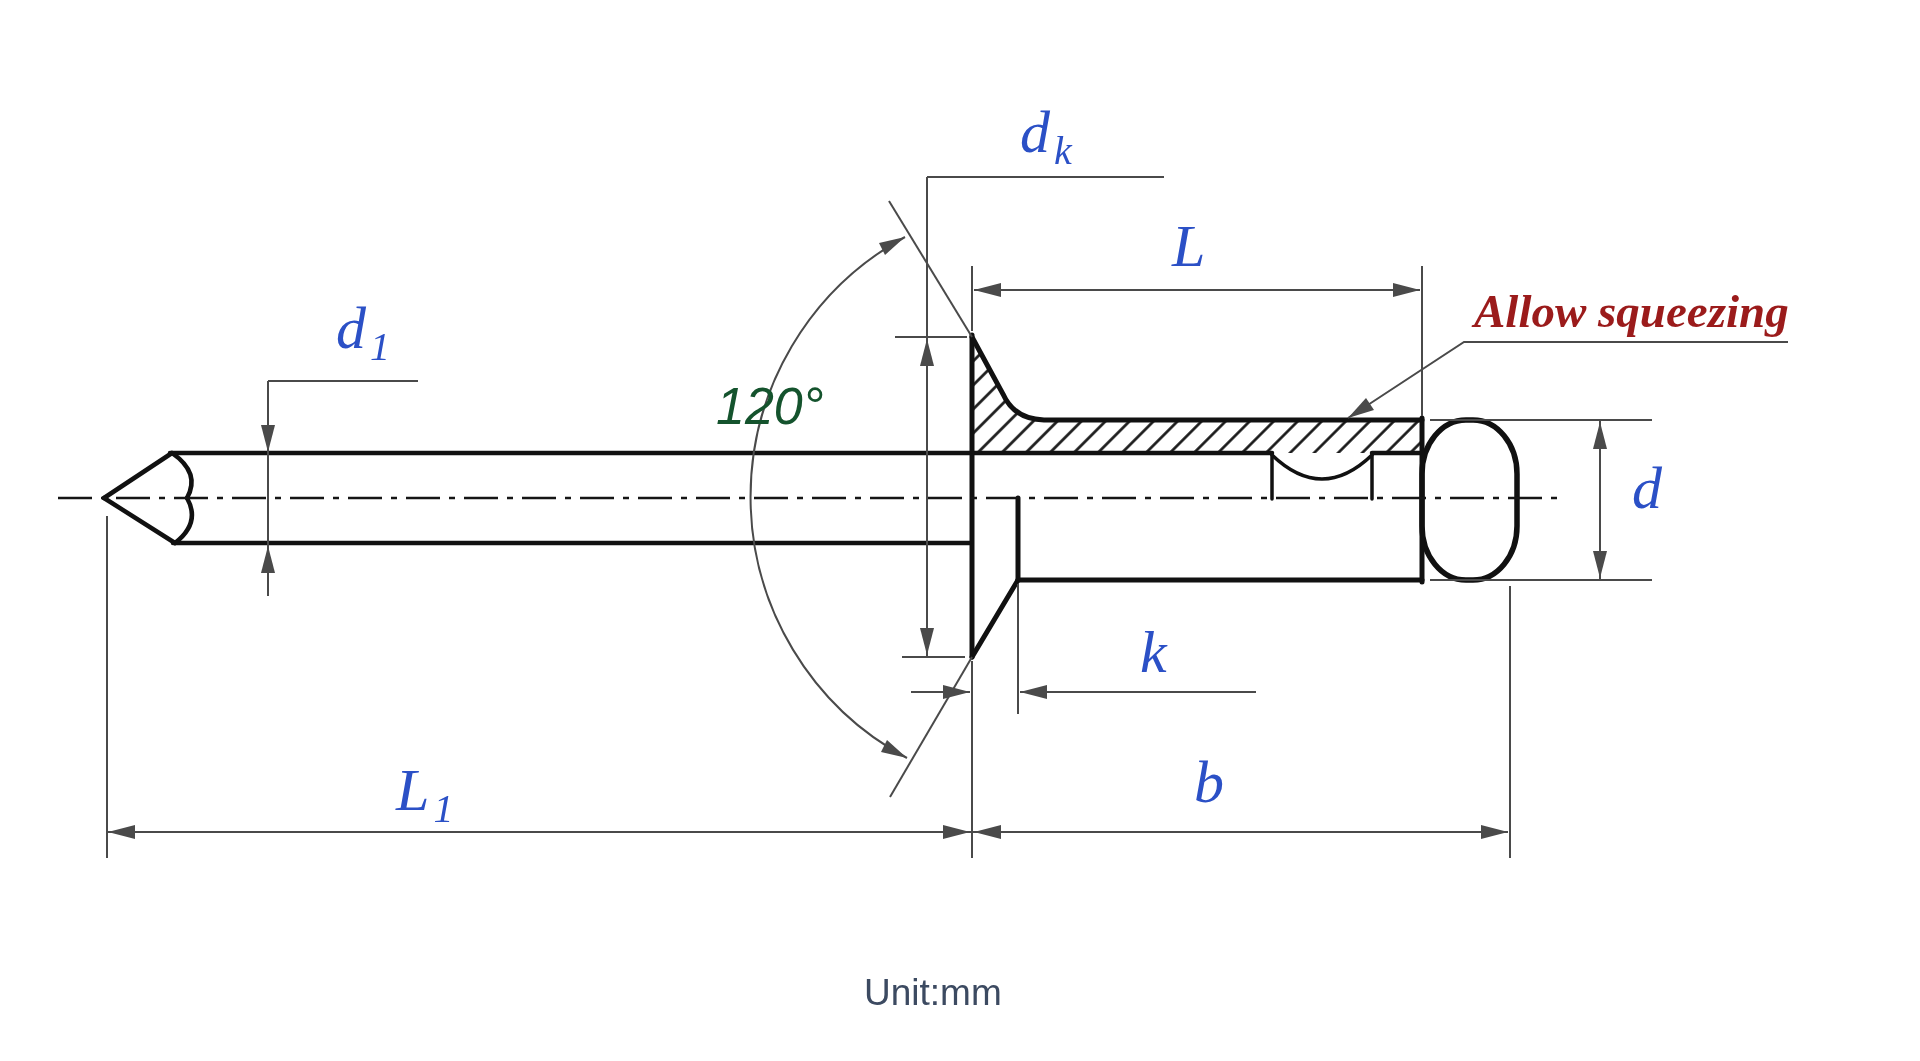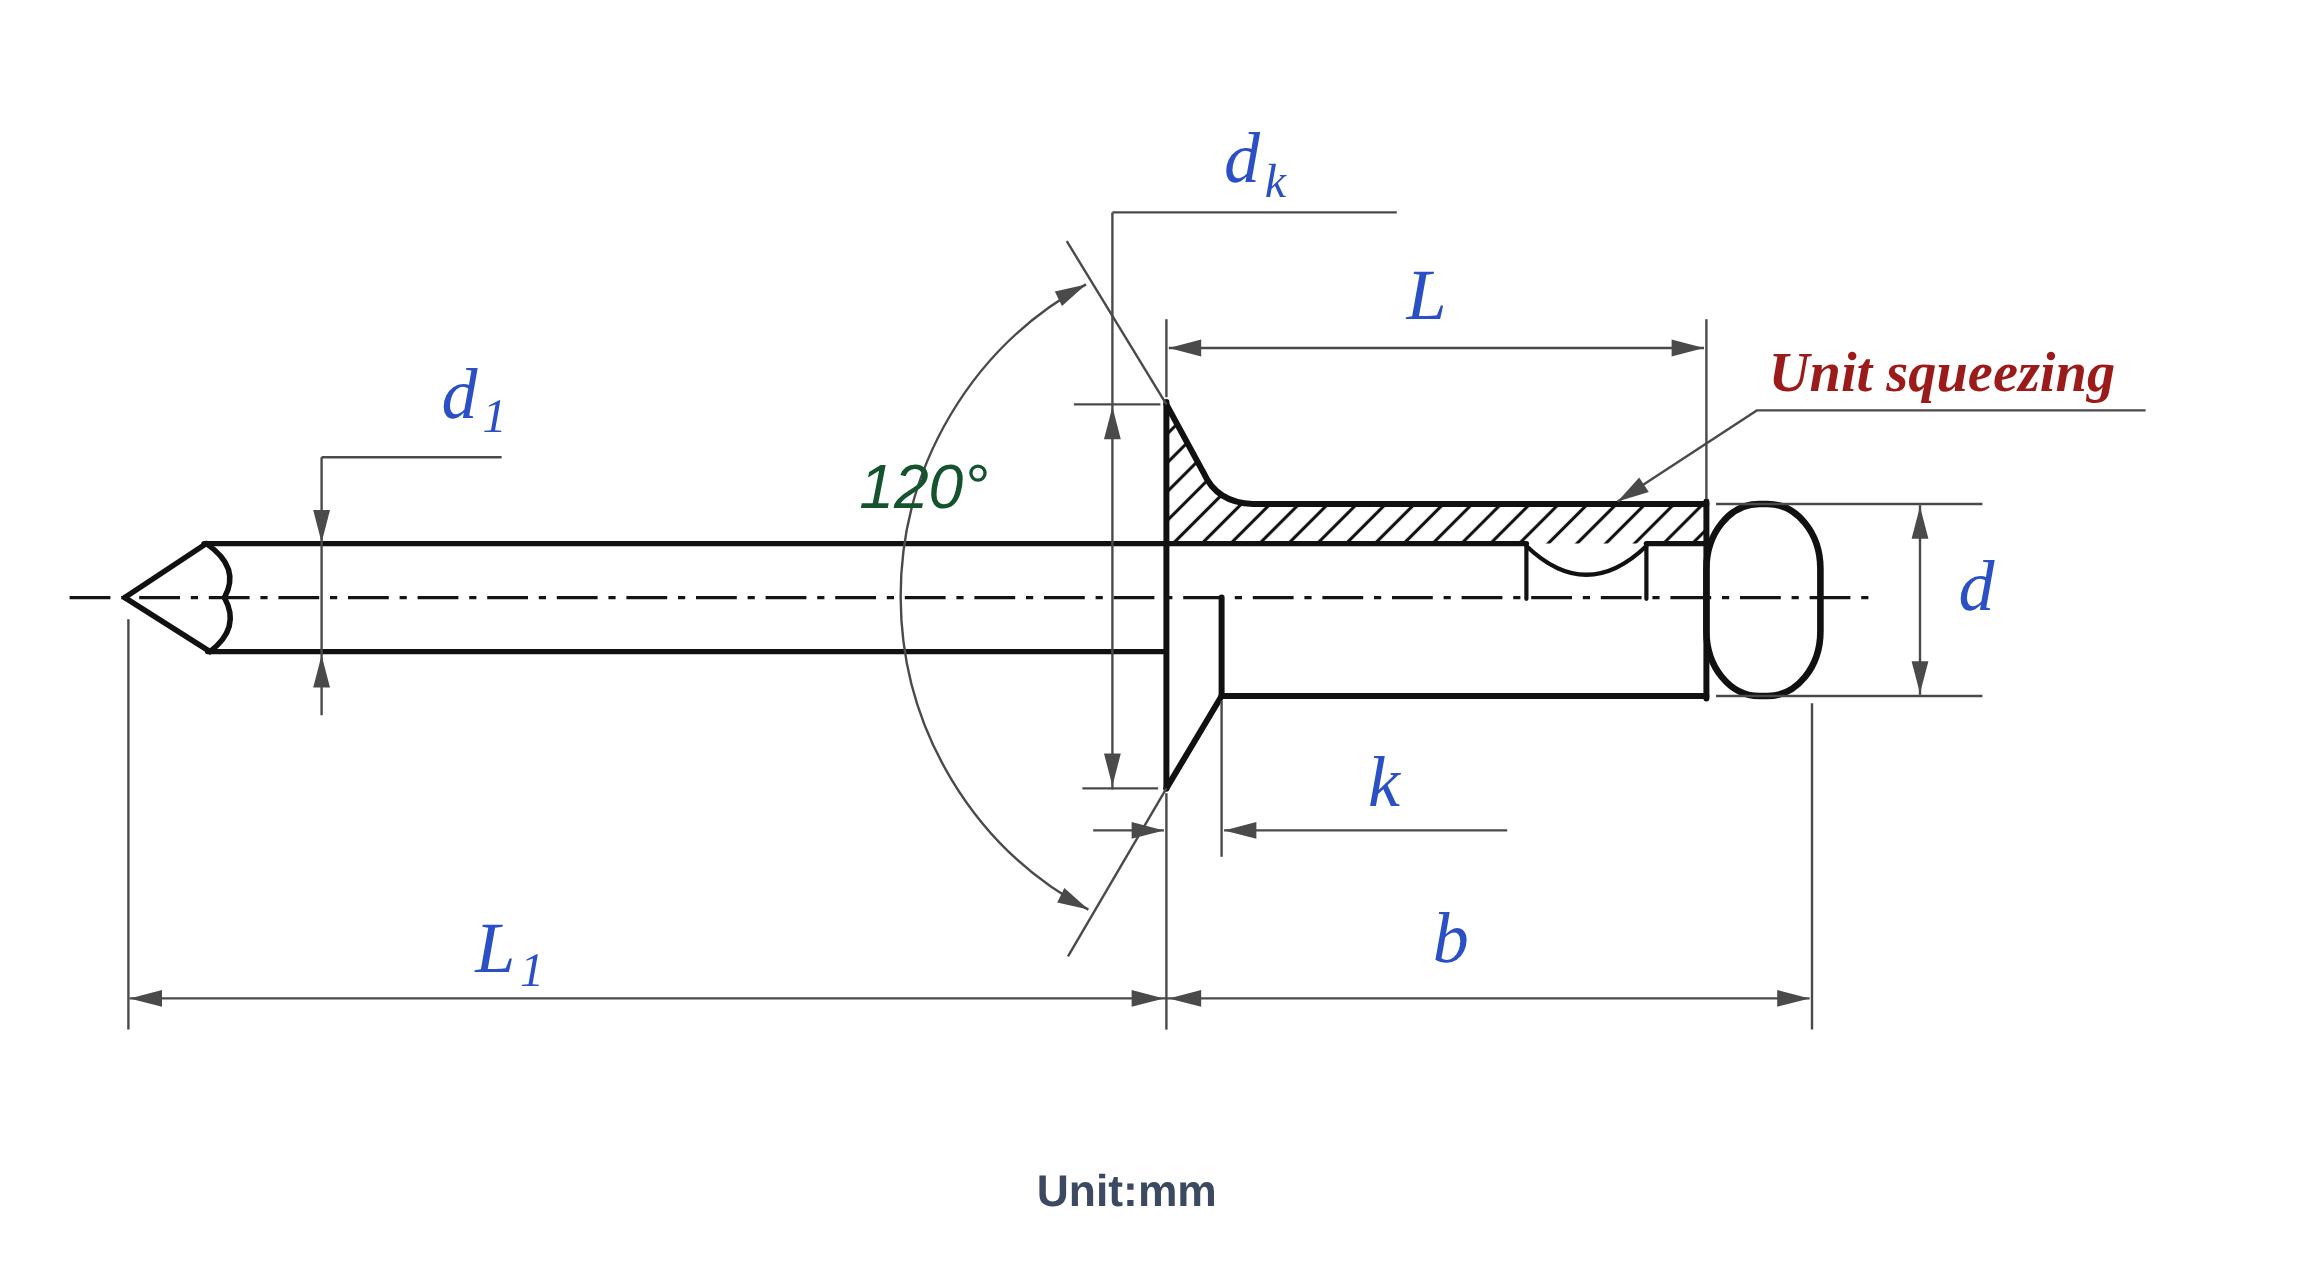--- a/index.html
+++ b/index.html
@@ -15,21 +15,21 @@
   .arr  { fill:var(--c-dim); stroke:none; }
   .cline { stroke:#151515; stroke-width:2.6; fill:none; stroke-dasharray:34 9 6 9; }
   .hatchfill { fill:url(#hatch); stroke:none; }
   .ballfill { fill:#ffffff; }
 
   
   .lbl { position:absolute; color:var(--c-label); font-family:"Liberation Serif", serif; font-style:italic; font-size:60px; line-height:1; white-space:nowrap; }
   .lbl .sub { font-size:40px; vertical-align:-12px; margin-left:4px; }
   .angle-lbl { position:absolute; color:#14532d; font-family:"Liberation Sans", sans-serif; font-style:italic; font-size:52px; line-height:1; }
   .annot { position:absolute; color:var(--c-annotation); font-family:"Liberation Serif", serif; font-style:italic; font-weight:bold; font-size:47px; line-height:1; white-space:nowrap; }
-  .unit-note { position:absolute; color:var(--c-note_text); font-family:"Liberation Sans", sans-serif; font-size:37px; font-weight:700; line-height:1; }
+  .unit-note { position:absolute; color:var(--c-note_text); font-family:"Liberation Sans", sans-serif; font-size:37px; font-weight:400; line-height:1; }
 </style>
 </head>
 <body>
 
 <div class="stage">
 
   <svg width="1920" height="1061" viewBox="0 0 1920 1061">
     <defs>
       <pattern id="hatch" patternUnits="userSpaceOnUse" width="17" height="17" patternTransform="rotate(45)">
         <line x1="8.5" y1="-1" x2="8.5" y2="18" stroke="#111111" stroke-width="2.6"></line>
@@ -124,25 +124,25 @@
       <path class="dim" d="M108,832 L1508,832"></path>
       <polygon class="arr" points="108,832 135,825 135,839"></polygon>
       <polygon class="arr" points="970,832 943,825 943,839"></polygon>
       <polygon class="arr" points="974,832 1001,825 1001,839"></polygon>
       <polygon class="arr" points="1508,832 1481,825 1481,839"></polygon>
     </g>
   </svg>
 
   <div class="lbl" style="left:1020px; top:102px;"><span>d</span><span class="sub">k</span></div>
 
-  <div class="lbl" style="left:336px; top:298px;margin-left:32px;"><span>d</span><span class="sub">1</span></div>
+  <div class="lbl" style="left:336px; top:298px;"><span>d</span><span class="sub">1</span></div>
 
   <div class="lbl" style="left:1172px; top:216px;">L</div>
 
-  <div class="annot" style="left:1474px; top:288px;">Unit squeezing</div>
+  <div class="annot" style="left:1474px; top:288px;">Allow squeezing</div>
 
   <div class="angle-lbl" style="left:716px; top:380px;">120°</div>
 
   <div class="lbl" style="left:1632px; top:458px;">d</div>
 
   <div class="lbl" style="left:1140px; top:622px;">k</div>
 
   <div class="lbl" style="left:396px; top:760px;text-align:center;"><span>L</span><span class="sub">1</span></div>
 
   <div class="lbl" style="left:1194px; top:752px;">b</div>

